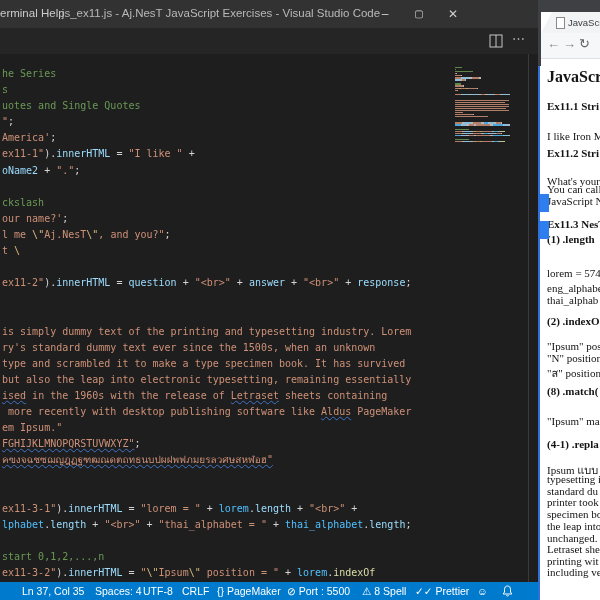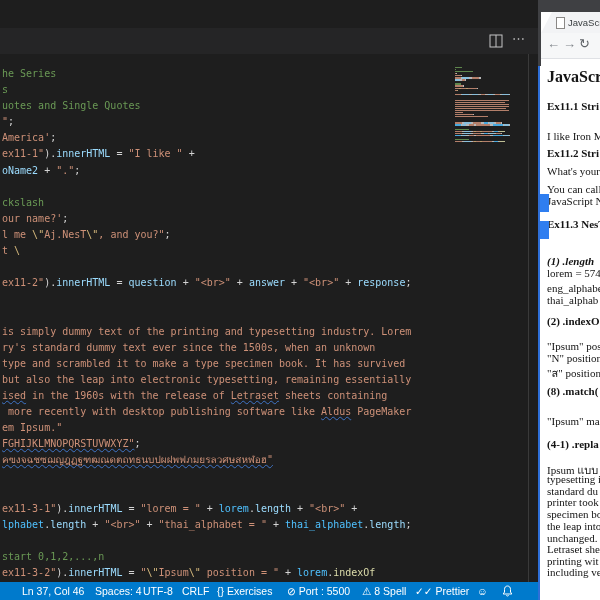--- a/index.html
+++ b/index.html
@@ -42,20 +42,28 @@
   .bp-h1{font-size:16px;font-weight:bold;}
   .b-sel{position:absolute;left:0;width:9px;background:#2f7ef0;}
 </style>
 </head>
 <body>
 
 <div id="stage">
 
   <div id="vscode">
 
+    <div id="titlebar">
+      <span class="menu-item" style="left:0px">erminal</span>
+      <span class="menu-item" style="left:41px">Help</span>
+      <span id="win-title">js_ex11.js - Aj.NesT JavaScript Exercises - Visual Studio Code</span>
+      <span class="winctl" style="left:368px">–</span>
+      <span class="winctl" style="left:402px;font-size:10px">▢</span>
+      <span class="winctl" style="left:436px">✕</span>
+    </div>
 
     <div id="tabstrip">
       <span class="editor-action" style="left:489px">
         <svg width="14" height="14" viewBox="0 0 14 14">
             <rect x="1" y="1" width="12" height="12" fill="none" stroke="#c5c5c5"></rect>
             <line x1="7" y1="1" x2="7" y2="13" stroke="#c5c5c5"></line>
           </svg>
       </span>
       <span class="editor-action" style="left:512px;font-size:13px;top:3px">⋯</span>
     </div>
@@ -105,25 +113,25 @@
     </div>
 
     <div id="statusbar">
       <span class="sb-item" style="left:477px">☺</span>
       <span class="sb-item" style="left:502px">
         <svg width="11" height="12" viewBox="0 0 11 12">
             <path d="M5.5 1 C3.5 1 2.5 2.5 2.5 4.5 L2.5 7 L1.2 9 L9.8 9 L8.5 7 L8.5 4.5 C8.5 2.5 7.5 1 5.5 1 Z" fill="none" stroke="#ffffff" stroke-width="1"></path>
             <path d="M4.3 10.2 A1.3 1.3 0 0 0 6.7 10.2" fill="none" stroke="#ffffff"></path>
           </svg>
       </span>
-    <span class="sb-item" style="left: 22px;">Ln 37, Col 46</span>
+    <span class="sb-item" style="left: 22px;">Ln 37, Col 35</span>
         <span class="sb-item" style="left: 95px;">Spaces: 4</span>
         <span class="sb-item" style="left: 143px;">UTF-8</span>
         <span class="sb-item" style="left: 182px;">CRLF</span>
-        <span class="sb-item" style="left: 217px;">{} Exercises</span>
+        <span class="sb-item" style="left: 217px;">{} PageMaker</span>
         <span class="sb-item" style="left: 287px;">⊘ Port : 5500</span>
         <span class="sb-item" style="left: 362px;">⚠ 8 Spell</span>
         <span class="sb-item" style="left: 415px;">✓✓ Prettier</span>
       </div>
   </div>
 
   <div id="browser">
     <div id="b-frame"></div>
     <div id="b-tab">
       <span id="b-tab-icon"></span>
@@ -132,25 +140,25 @@
     <div id="b-toolbar">
       <span class="b-nav" style="left:7px">←</span>
       <span class="b-nav" style="left:23px">→</span>
       <span class="b-nav" style="left:39px;color:#5f6368">↻</span>
     </div>
     <div id="b-page">
         <div class="bp-line bp-h1" style="top: 9px;">JavaScri</div>
         <div class="bp-line bp-bold" style="top: 41px;">Ex11.1 Stri</div>
         <div class="bp-line" style="top: 71px;">I like Iron M</div>
         <div class="bp-line bp-bold" style="top: 88px;">Ex11.2 Stri</div>
-        <div class="bp-line" style="top: 106px;">What's your</div>
+        <div class="bp-line" style="top: 116px;">What's your</div>
         <div class="bp-line" style="top: 124px;">You can call</div>
         <div class="bp-line" style="top: 136px;">JavaScript N</div>
         <div class="bp-line bp-bold" style="top: 159px;">Ex11.3 NesT</div>
-        <div class="bp-line bp-bold" style="top: 196px; font-style: italic;">(1) .length</div>
+        <div class="bp-line bp-bold" style="top: 174px;">(1) .length</div>
         <div class="bp-line" style="top: 208px;">lorem = 574</div>
         <div class="bp-line" style="top: 223px;">eng_alphabe</div>
         <div class="bp-line" style="top: 235px;">thai_alphab</div>
         <div class="bp-line bp-bold" style="top: 256px;">(2) .indexO</div>
         <div class="bp-line" style="top: 281px;">"Ipsum" pos</div>
         <div class="bp-line" style="top: 293px;">"N" position</div>
         <div class="bp-line" style="top: 305px;">"ส" position</div>
         <div class="bp-line bp-bold" style="top: 326px;">(8) .match(</div>
         <div class="bp-line" style="top: 356px;">"Ipsum" ma</div>
         <div class="bp-line bp-bold" style="top: 379px;">(4-1) .repla</div>

